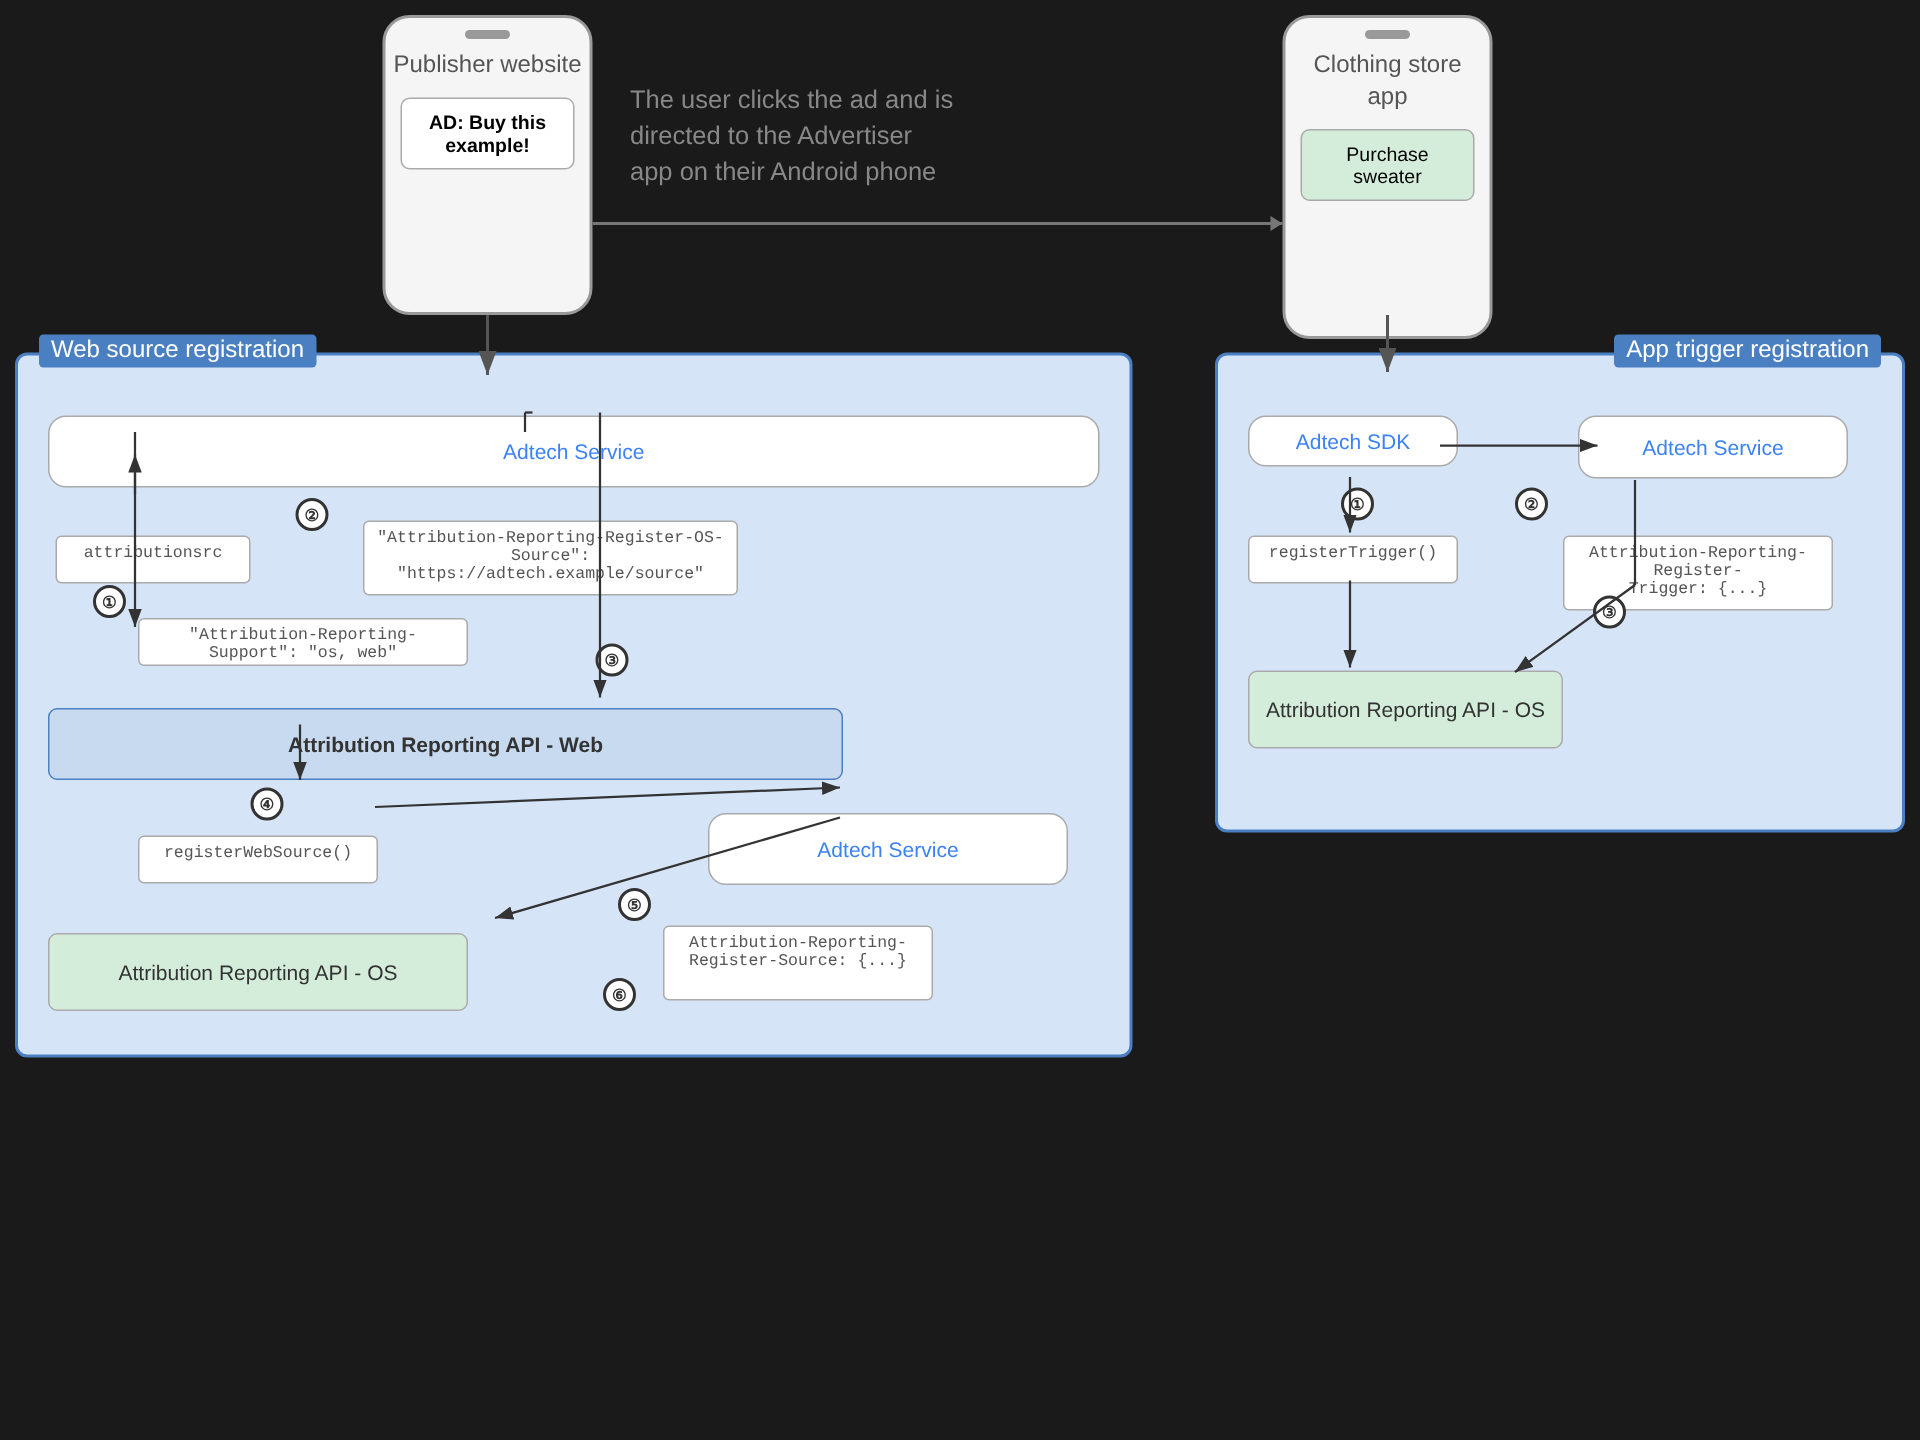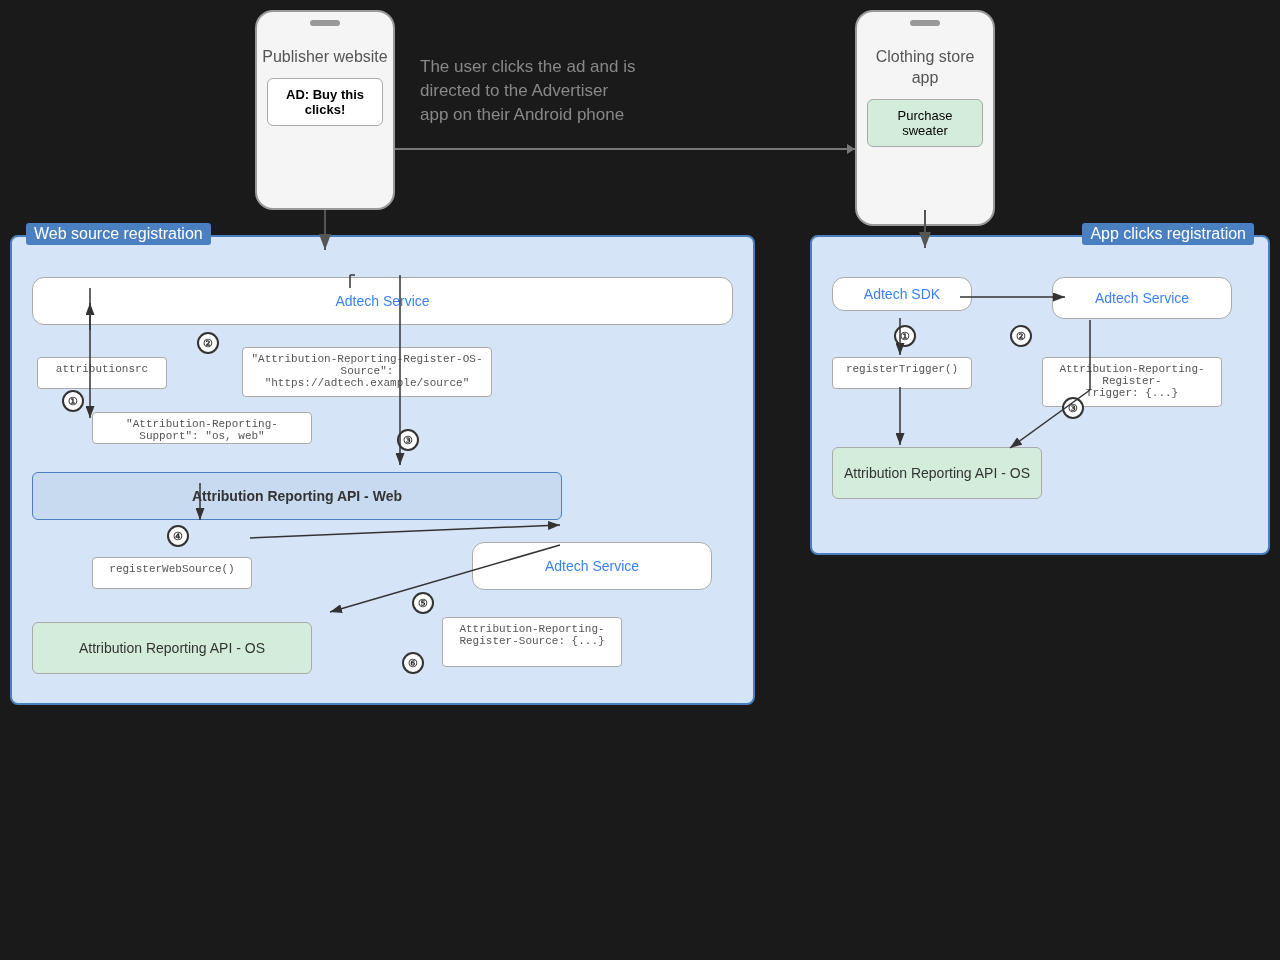--- a/index.html
+++ b/index.html
@@ -34,21 +34,21 @@
       width: 30px;
       height: 6px;
       background: #999;
       border-radius: 3px;
       margin-top: 8px;
     }
     .phone-title {
       font-size: 16px;
       color: #555;
       text-align: center;
-      margin-top: 21px;
+      margin-top: 8px;
       line-height: 1.3;
     }
     .phone-content {
       margin-top: 10px;
       width: 85%;
       border: 1px solid #aaa;
       border-radius: 6px;
       background: white;
       text-align: center;
       padding: 8px;
@@ -225,21 +225,21 @@
 <body>
 
 <div class="diagram-area">
 
   <div class="phone phone-publisher">
     <div class="phone-notch"></div>
     <div class="phone-title">Publisher
 website</div>
     <div class="phone-content">AD:
 Buy this
-clicks!</div>
+example!</div>
   </div>
 
   <div class="phone phone-clothing">
     <div class="phone-notch"></div>
     <div class="phone-title">Clothing store<br>app</div>
     <div class="phone-content-green">Purchase<br>sweater</div>
   </div>
 
   <div class="arrow-phones"></div>
   <div class="arrow-label">The user clicks the ad and is
@@ -287,21 +287,21 @@
 
     <div class="step-circle" style="top:153px; left:50px;">①</div>
     <div class="step-circle" style="top:95px; left:185px;">②</div>
     <div class="step-circle" style="top:192px; left:385px;">③</div>
     <div class="step-circle" style="top:288px; left:155px;">④</div>
     <div class="step-circle" style="top:355px; left:400px;">⑤</div>
     <div class="step-circle" style="top:415px; left:390px;">⑥</div>
   </div>
 
   <div class="blue-box app-trigger-box">
-    <div class="blue-box-title" style="right:14px; left:auto;">App clicks registration</div>
+    <div class="blue-box-title" style="right:14px; left:auto;">App trigger registration</div>
 
     <div class="inner-box" style="top:40px; left:20px; width:140px; height:34px;">
       <span>Adtech SDK</span>
     </div>
 
     <div class="code-box" style="top:120px; left:20px; width:140px; height:32px;">
       <span>registerTrigger()</span>
     </div>
 
     <div class="inner-box" style="top:40px; left:240px; width:180px; height:42px;">

